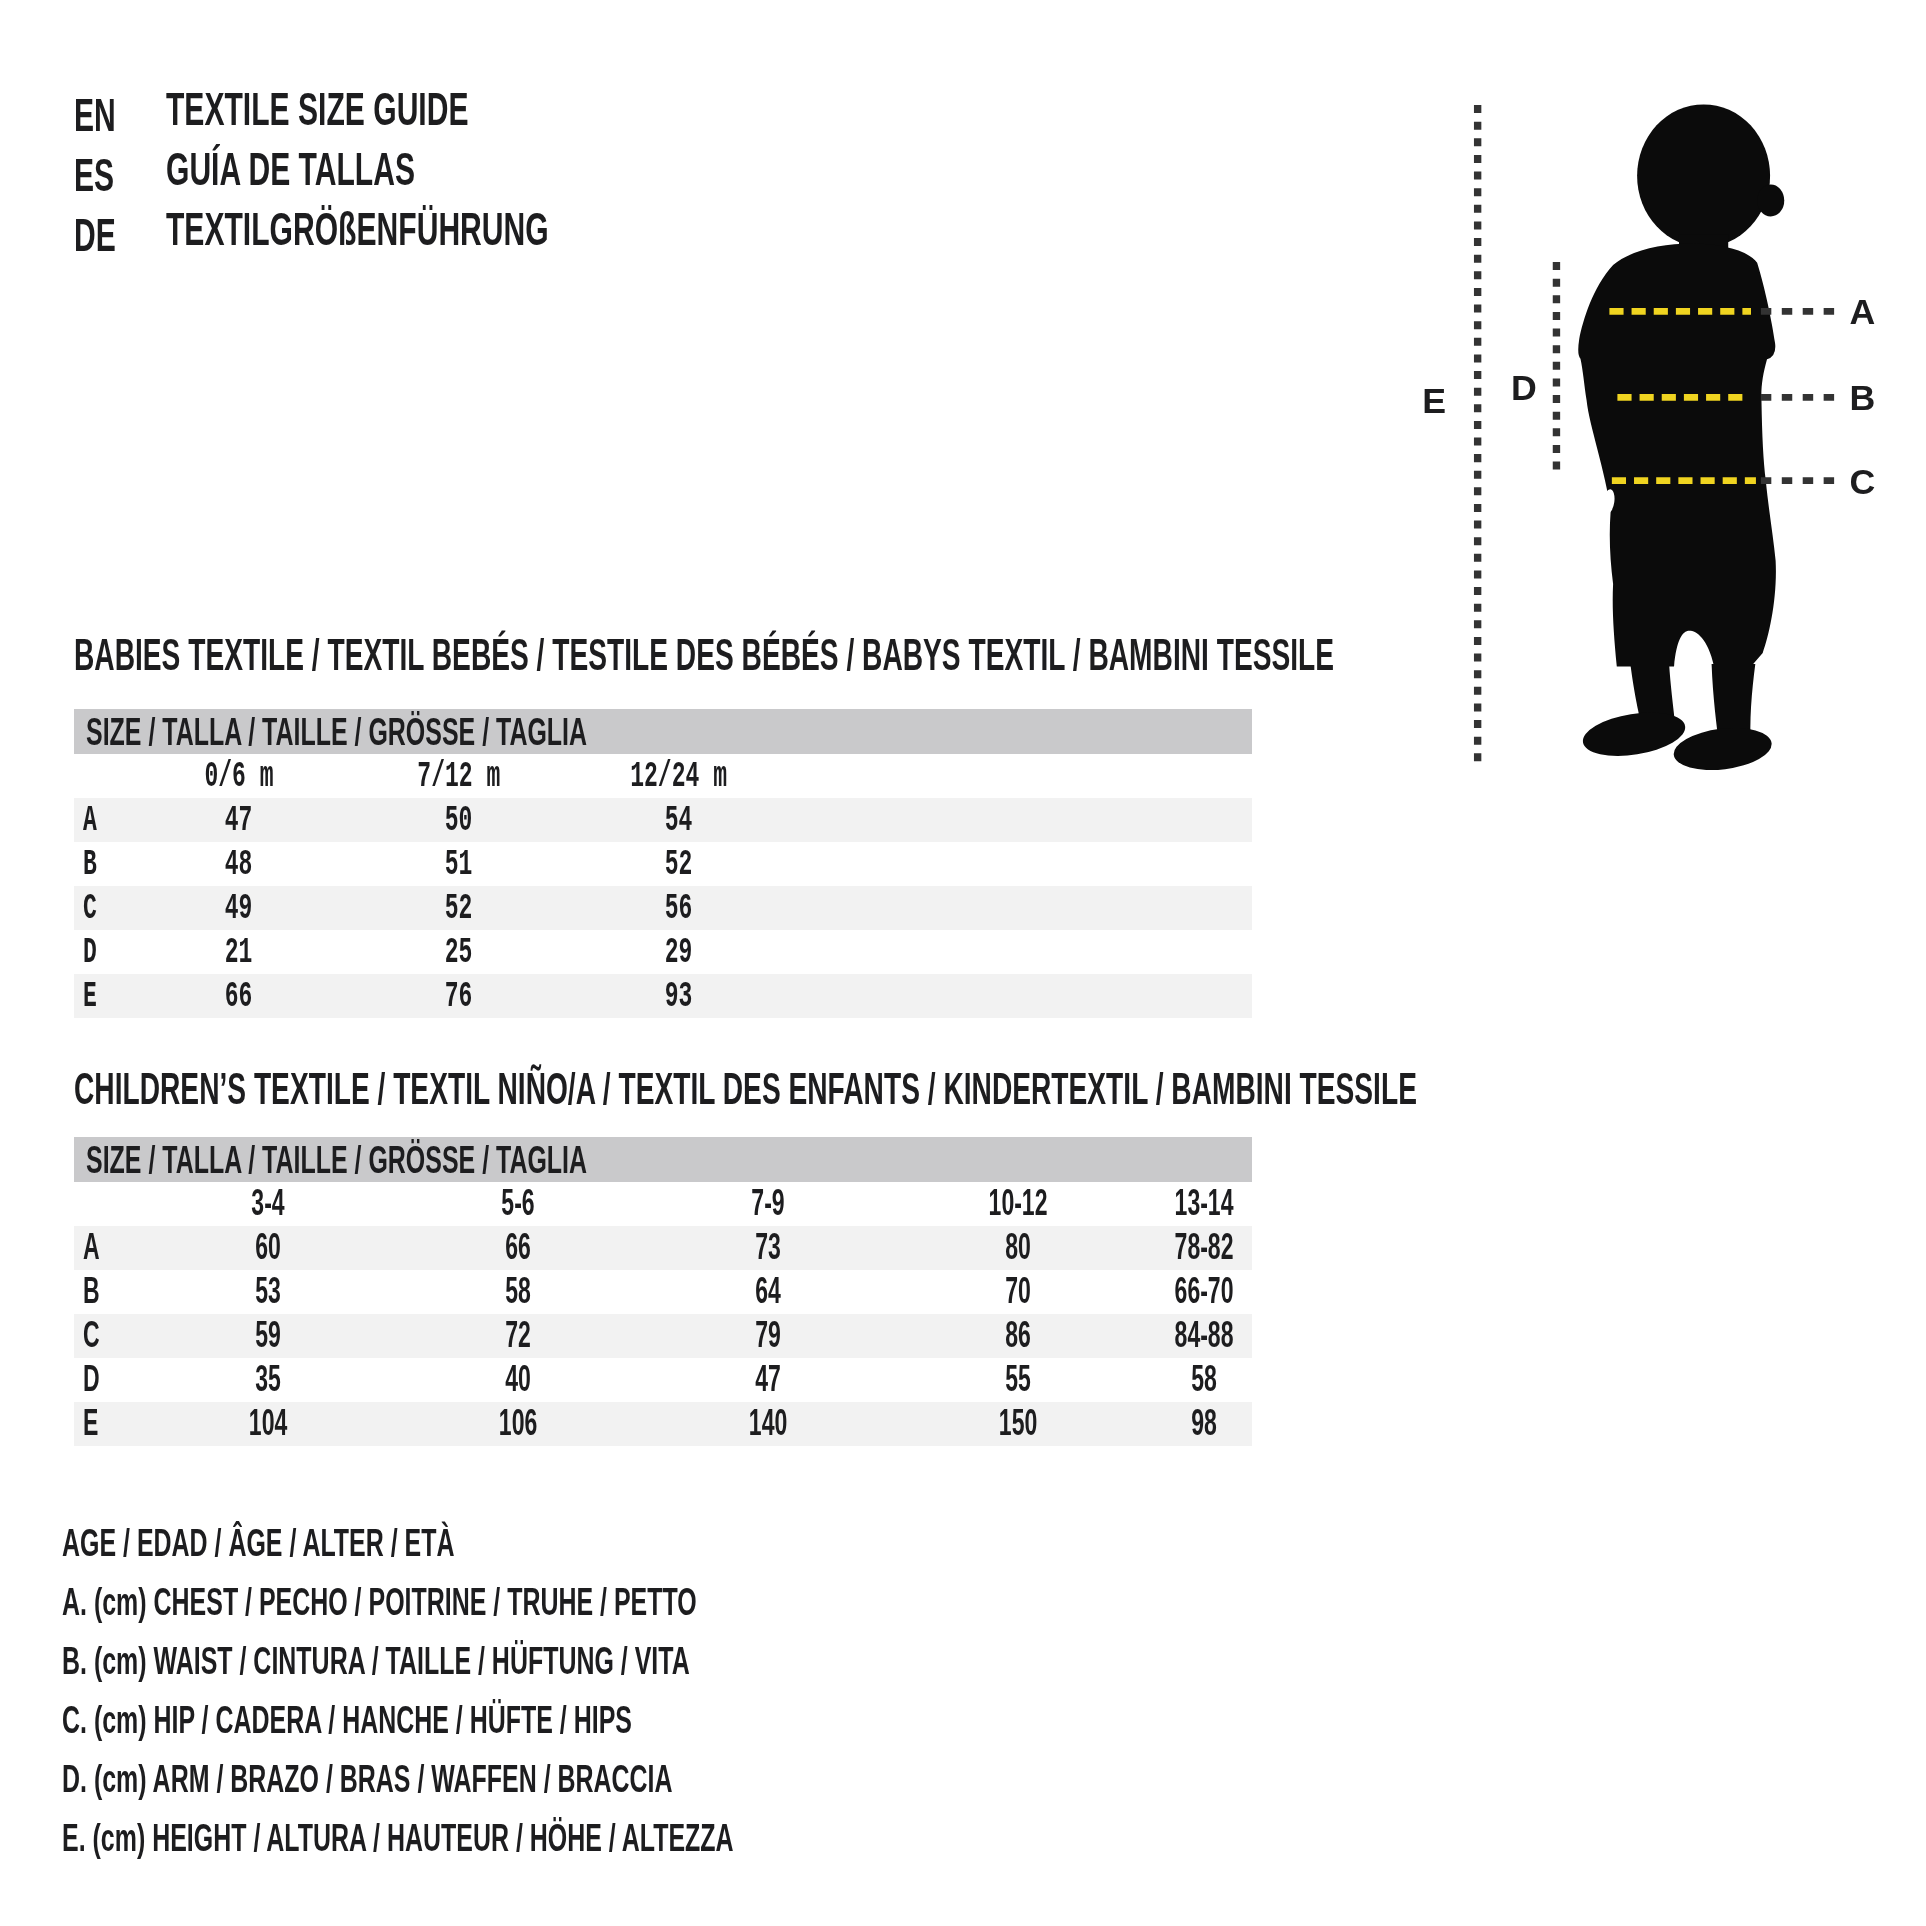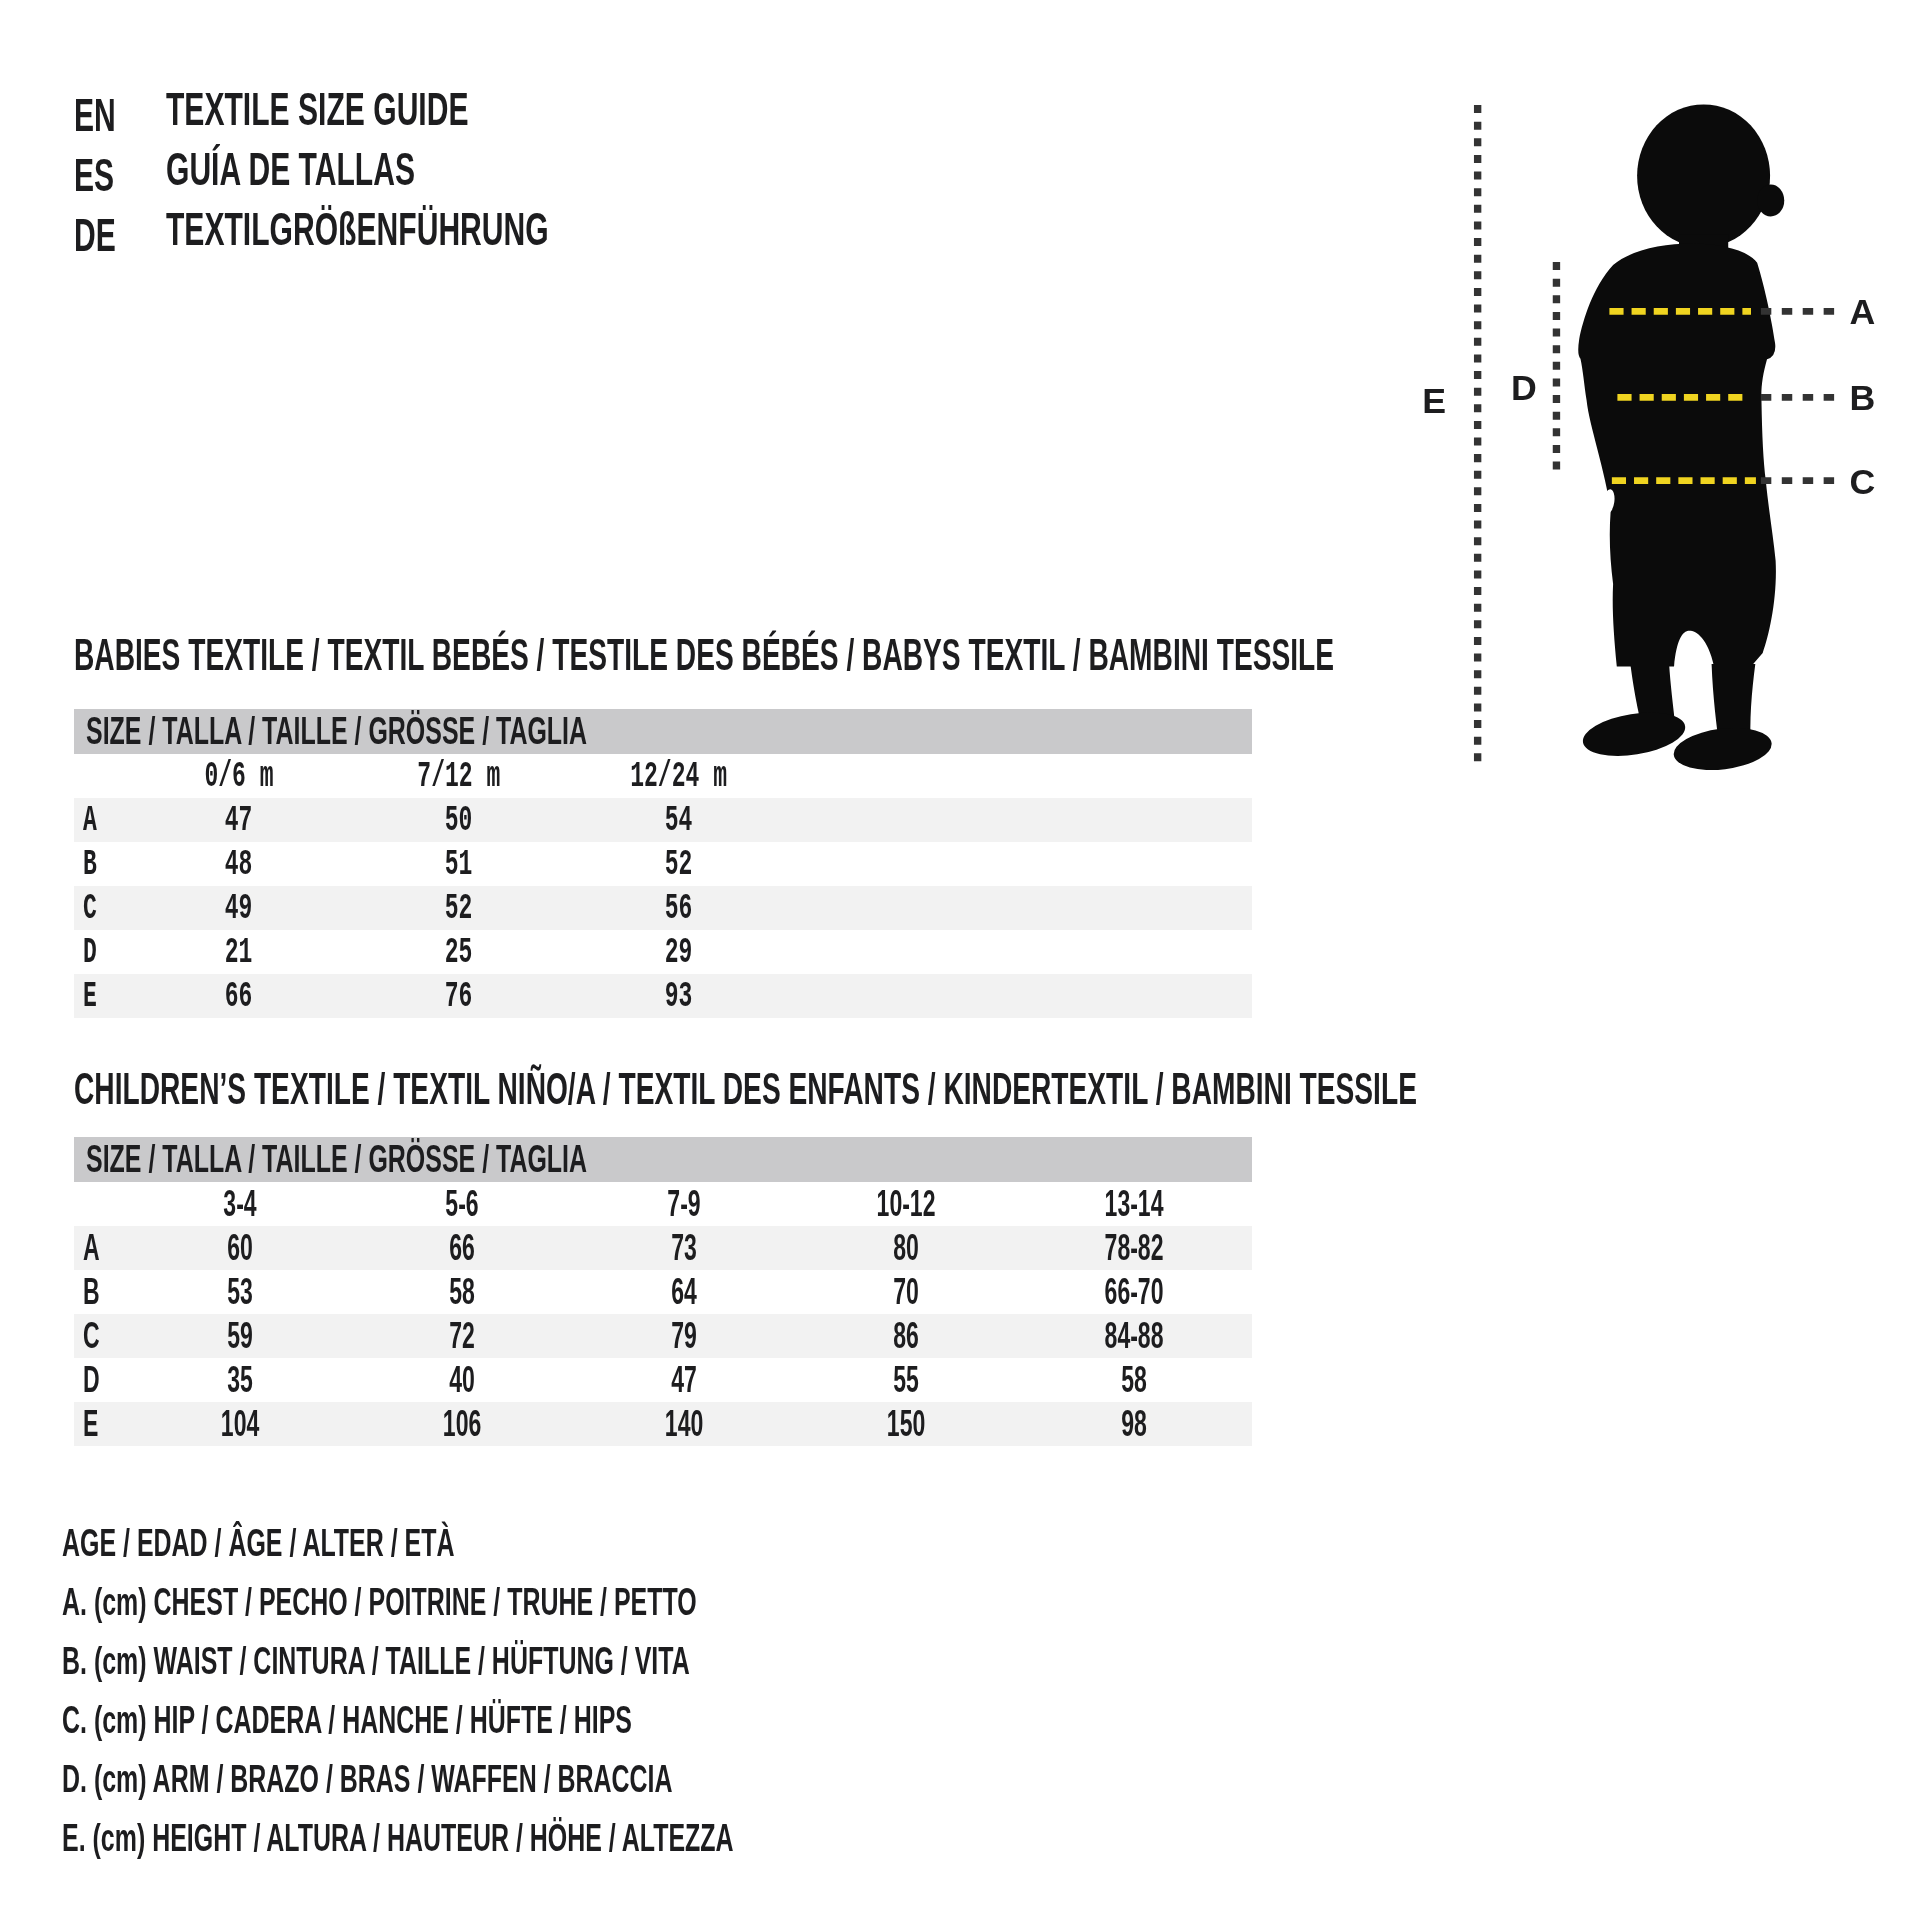--- a/index.html
+++ b/index.html
@@ -19,26 +19,26 @@
   
   .sec-title { position:absolute; left:74px; font-size:44px; font-weight:700; line-height:1; }
   .sec-title.babies   { top:633px; }
   .sec-title.children { top:1067px; }
 
   
   .size-table { position:absolute; left:74px; width:1178px; }
   .size-table.babies   { top:709px; }
   .size-table.children { top:1137px; }
   .thead {
-    height:45px; background:#c9c9cb; display:flex; align-items:flex-start;
+    height:45px; background:#c9c9cb; display:flex; align-items:center;
     padding-left:12.3px; box-sizing:border-box; font-size:39px; font-weight:700;
   }
   .trow { display:grid; height:44px; align-items:center; font-size:36px; font-weight:700; }
   .babies-grid   { grid-template-columns:55px 220px 220px 220px 1fr;font-family:Liberation Mono, monospace; }
-  .children-grid { grid-template-columns:55px 222px 222px 222px 222px 1fr; }
+  .children-grid { grid-template-columns:55px 222px 222px 222px 222px 1fr;gap:28px; }
   .trow .cell { text-align:center; }
   .trow .lbl  { text-align:left; padding-left:8.6px; }
   .trow.alt   { background:#f2f2f2; }
 
   
   .legend { position:absolute; left:62px; top:1513px; }
   .legend-line { height:59px; display:flex; align-items:center; font-size:39px; font-weight:700; }
 
   
   .figure { position:absolute; left:1405px; top:80px; }

